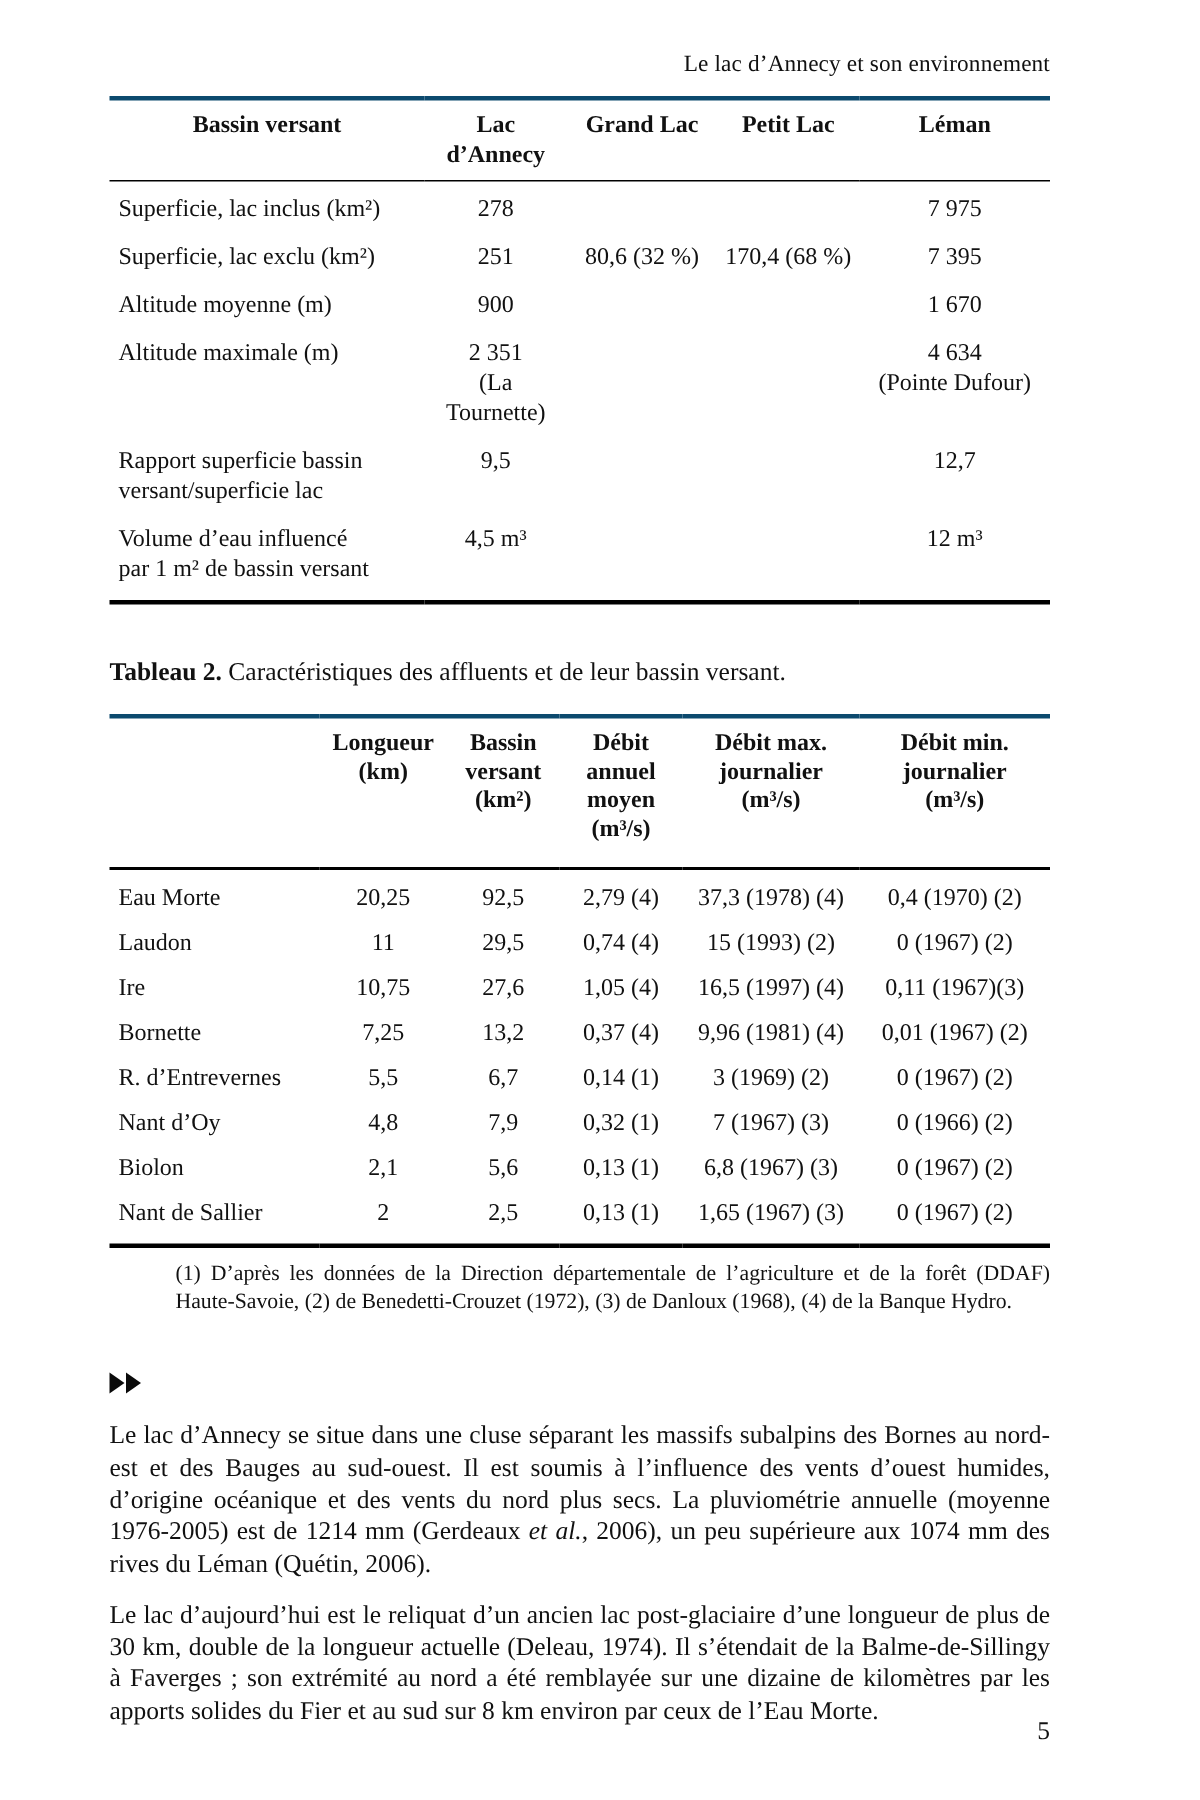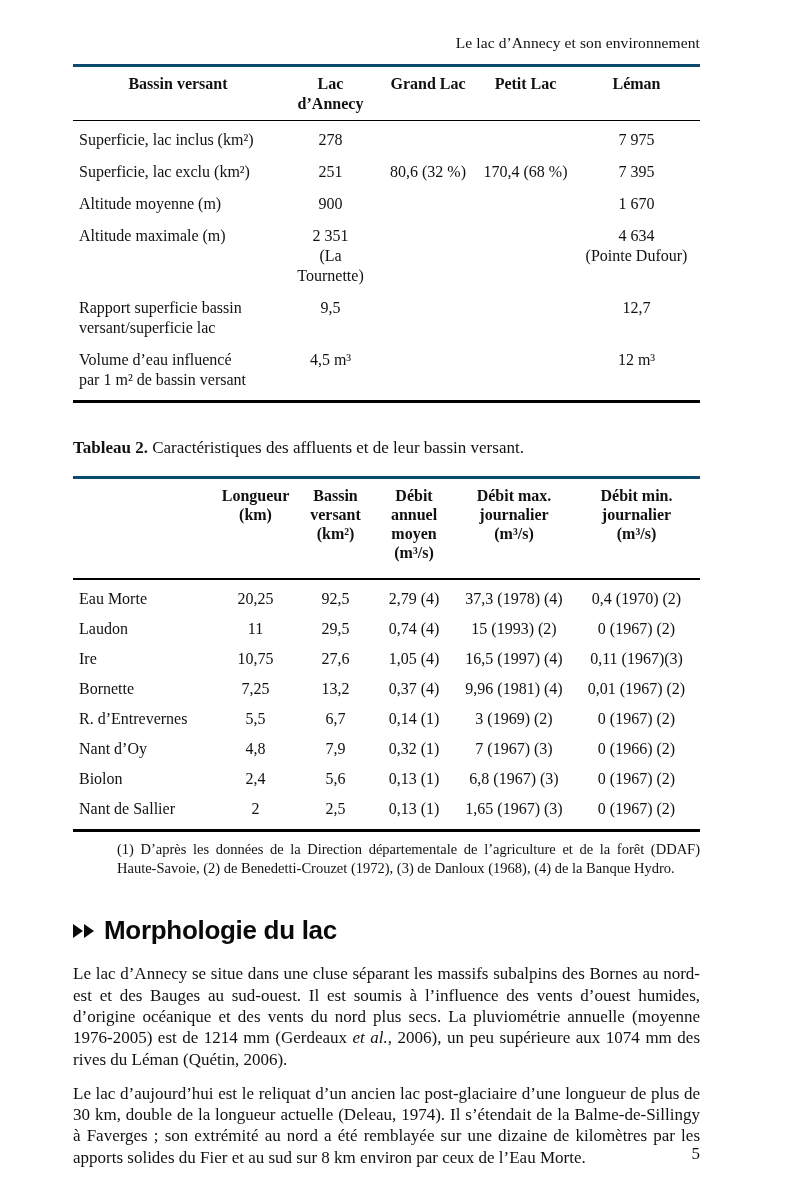--- a/index.html
+++ b/index.html
@@ -254,21 +254,21 @@
         <tr>
           <td class="rowlabel">Nant d’Oy</td>
           <td>4,8</td>
           <td>7,9</td>
           <td>0,32 (1)</td>
           <td>7 (1967) (3)</td>
           <td>0 (1966) (2)</td>
         </tr>
         <tr>
           <td class="rowlabel">Biolon</td>
-          <td>2,4</td>
+          <td>2,1</td>
           <td>5,6</td>
           <td>0,13 (1)</td>
           <td>6,8 (1967) (3)</td>
           <td>0 (1967) (2)</td>
         </tr>
         <tr>
           <td class="rowlabel">Nant de Sallier</td>
           <td>2</td>
           <td>2,5</td>
           <td>0,13 (1)</td>
@@ -278,21 +278,20 @@
       </tbody>
     </table>
 
     <p class="footnote">(1) D’après les données de la Direction départementale de l’agriculture et de la forêt (DDAF) Haute-Savoie, (2) de Benedetti-Crouzet (1972), (3) de Danloux (1968), (4) de la Banque Hydro.</p>
 
     <h1 class="section-heading">
         <span class="marker">
           <span class="tri"></span>
           <span class="tri"></span>
         </span>
-        <span>Morphologie du lac</span>
       </h1>
 
     <p class="body-par"><span>Le lac d’Annecy se situe dans une cluse séparant les massifs subalpins des Bornes au nord-est et des Bauges au sud-ouest. Il est soumis à l’influence des vents d’ouest humides, d’origine océanique et des vents du nord plus secs. La pluviométrie annuelle (moyenne 1976-2005) est de 1214 mm (Gerdeaux </span><span class="ital">et al.</span><span>, 2006), un peu supérieure aux 1074 mm des rives du Léman (Quétin, 2006).</span></p>
 
     <p class="body-par">Le lac d’aujourd’hui est le reliquat d’un ancien lac post-glaciaire d’une longueur de plus de 30 km, double de la longueur actuelle (Deleau, 1974). Il s’étendait de la Balme-de-Sillingy à Faverges ; son extrémité au nord a été remblayée sur une dizaine de kilomètres par les apports solides du Fier et au sud sur 8 km environ par ceux de l’Eau Morte.</p>
 
   </div>
 
   <div class="page-number">5</div>
 </div>

